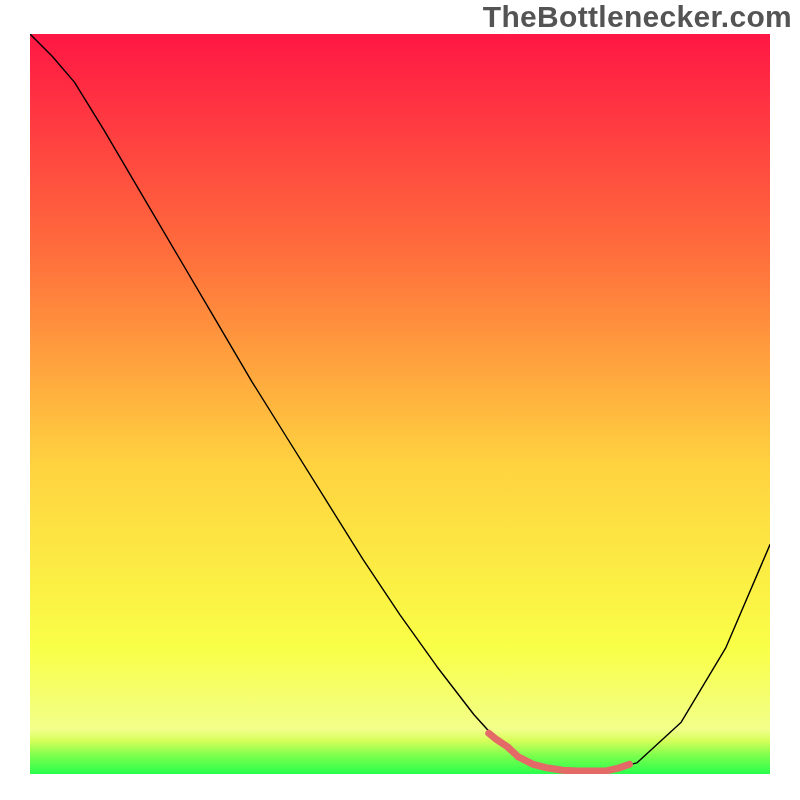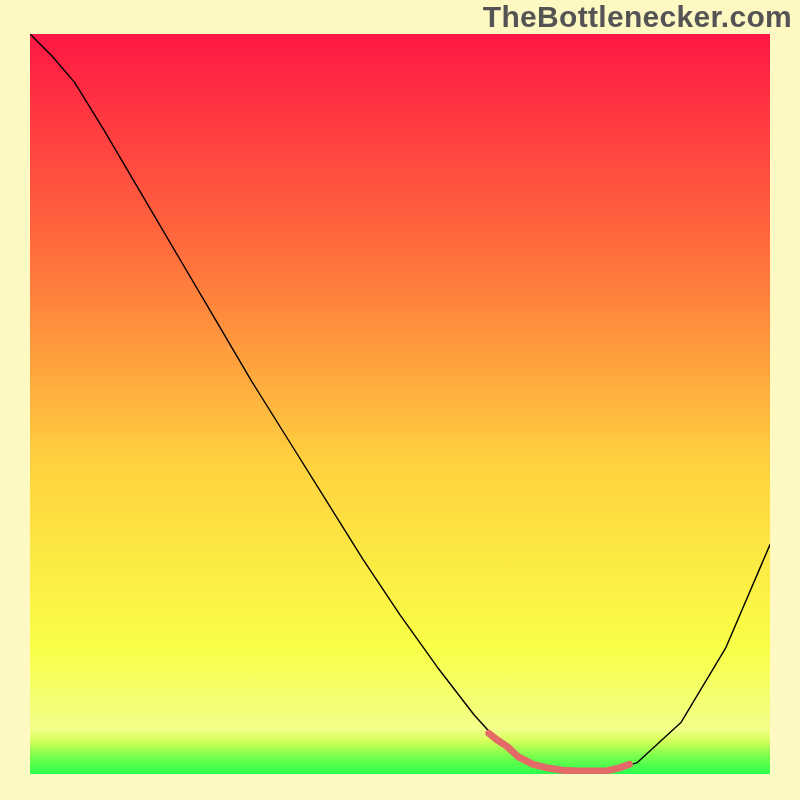--- a/index.html
+++ b/index.html
@@ -9,21 +9,21 @@
     height: 800px;
     background: #000;
     font-family: Arial, Helvetica, sans-serif;
     overflow: hidden;
   }
 
   .fig {
     position: relative;
     width: 800px;
     height: 800px;
-    background: #fef9c3;
+    background: #ffffff;
   }
 
   .watermark {
     position: absolute;
     top: 0px;
     right: 8px;
     color: #545454;
     font-size: 30px;
     font-weight: 600;
     letter-spacing: 0.3px;

